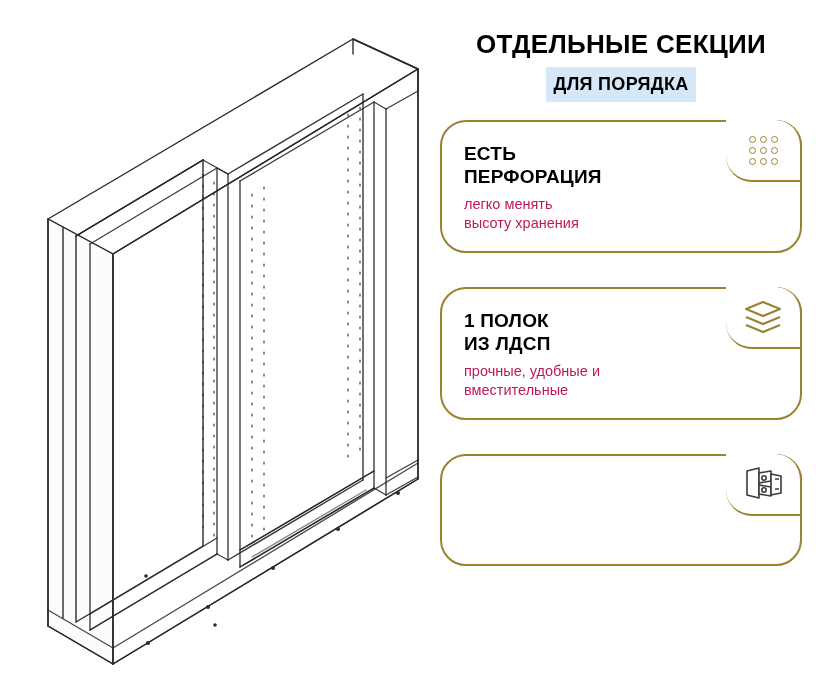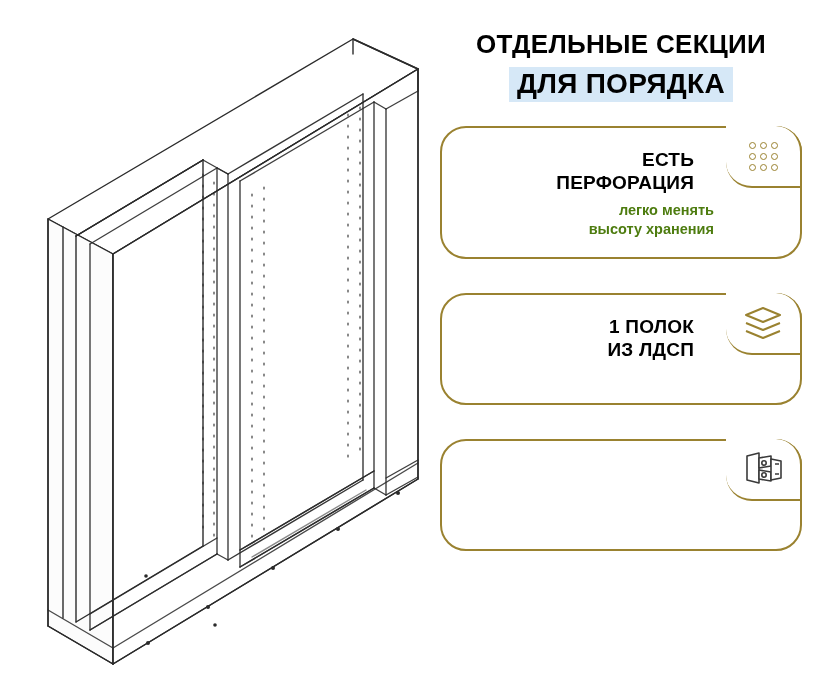--- a/index.html
+++ b/index.html
@@ -46,33 +46,32 @@
     font-size: 26px;
     line-height: 32px;
     white-space: nowrap;
   }
   .heading .line2-wrap {
     margin-top: 7px;
     display: flex;
     justify-content: center;
   }
   .heading .line2 {
-    font-size: 28px;
+    font-size: 18px;
     line-height: 30px;
     background: #d6e8f7;
     padding: 2px 8px 3px 8px;
     display: inline-block;
   }
 
   .cards {
-    margin-top: 24px;
+    margin-top: 18px;
     display: flex;
     flex-direction: column;
     gap: 34px;
-    text-align: right;
   }
 
   .card {
     position: relative;
     border: 2.5px solid #9a8230;
     border-radius: 26px;
     padding: 20px 22px 18px 22px;
     min-height: 112px;
     background: #ffffff;
   }
@@ -81,23 +80,23 @@
     font-weight: bold;
     line-height: 23px;
     color: #000;
     letter-spacing: 0.2px;
     white-space: pre-line;
     max-width: 230px;
   }
   .card-sub {
     margin-top: 7px;
     font-size: 14.5px;
-    font-weight: bold;
+    font-weight: normal;
     line-height: 19px;
-    color: #4d7c0f;
+    color: #be185d;
     white-space: pre-line;
     max-width: 250px;
   }
 
   
   .icon-badge {
     position: absolute;
     right: -2px;
     top: -2px;
     width: 76px;
@@ -270,20 +269,22 @@
       <div class="card">
         <div class="icon-badge">
           <svg width="40" height="34" viewBox="0 0 40 34" fill="none">
             <path d="M20 2 L37 9 L20 16 L3 9 Z" stroke="#9a8230" stroke-width="2" fill="#fff" stroke-linejoin="round"></path>
             <path d="M3 17 L20 24 L37 17" stroke="#9a8230" stroke-width="2" fill="#fff" stroke-linejoin="round"></path>
             <path d="M3 25 L20 32 L37 25" stroke="#9a8230" stroke-width="2" fill="#fff" stroke-linejoin="round"></path>
           </svg>
         </div>
         <div class="card-title">1 ПОЛОК
 ИЗ ЛДСП</div>
+        <div class="card-sub">прочные, удобные и
+вместительные</div>
       </div>
 
       <div class="card">
         <div class="icon-badge">
           <svg width="44" height="38" viewBox="0 0 44 38" fill="none">
             <g stroke="#3a3a3a" stroke-width="1.6" fill="#ffffff" stroke-linejoin="round">
               <path d="M6 6 L18 3 L18 33 L6 30 Z"></path>
               <path d="M18 8 L30 6 L30 16 L18 18 Z"></path>
               <path d="M18 20 L30 22 L30 31 L18 29 Z"></path>
               <path d="M30 9 L40 11 L40 28 L30 30 Z"></path>

